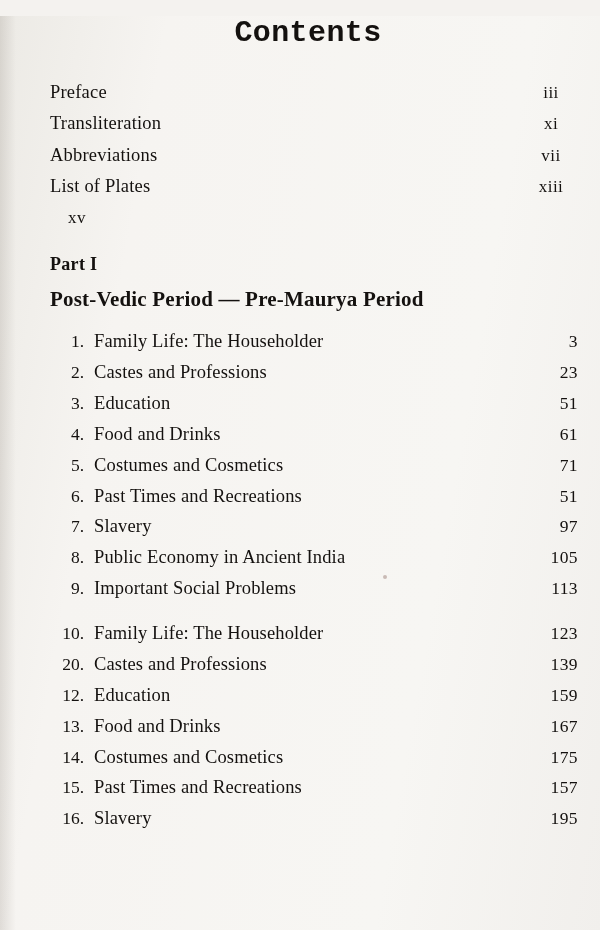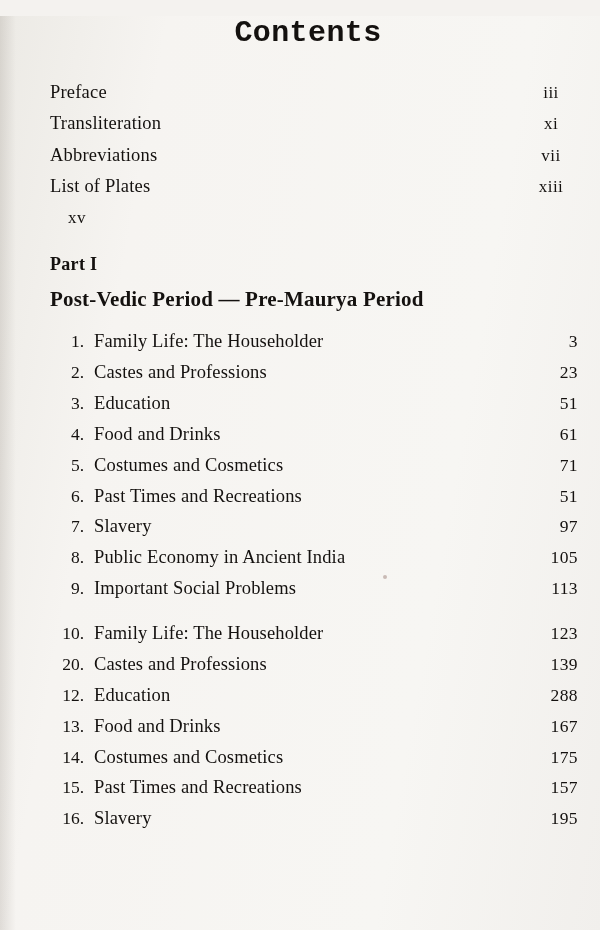--- a/index.html
+++ b/index.html
@@ -206,21 +206,21 @@
       <span class="page-no">123</span>
     </div>
     <div class="entry">
       <span class="num">20.</span>
       <span class="title">Castes and Professions</span>
       <span class="page-no">139</span>
     </div>
     <div class="entry">
       <span class="num">12.</span>
       <span class="title">Education</span>
-      <span class="page-no">288</span>
+      <span class="page-no">159</span>
     </div>
     <div class="entry">
       <span class="num">13.</span>
       <span class="title">Food and Drinks</span>
       <span class="page-no">167</span>
     </div>
     <div class="entry">
       <span class="num">14.</span>
       <span class="title">Costumes and Cosmetics</span>
       <span class="page-no">175</span>

